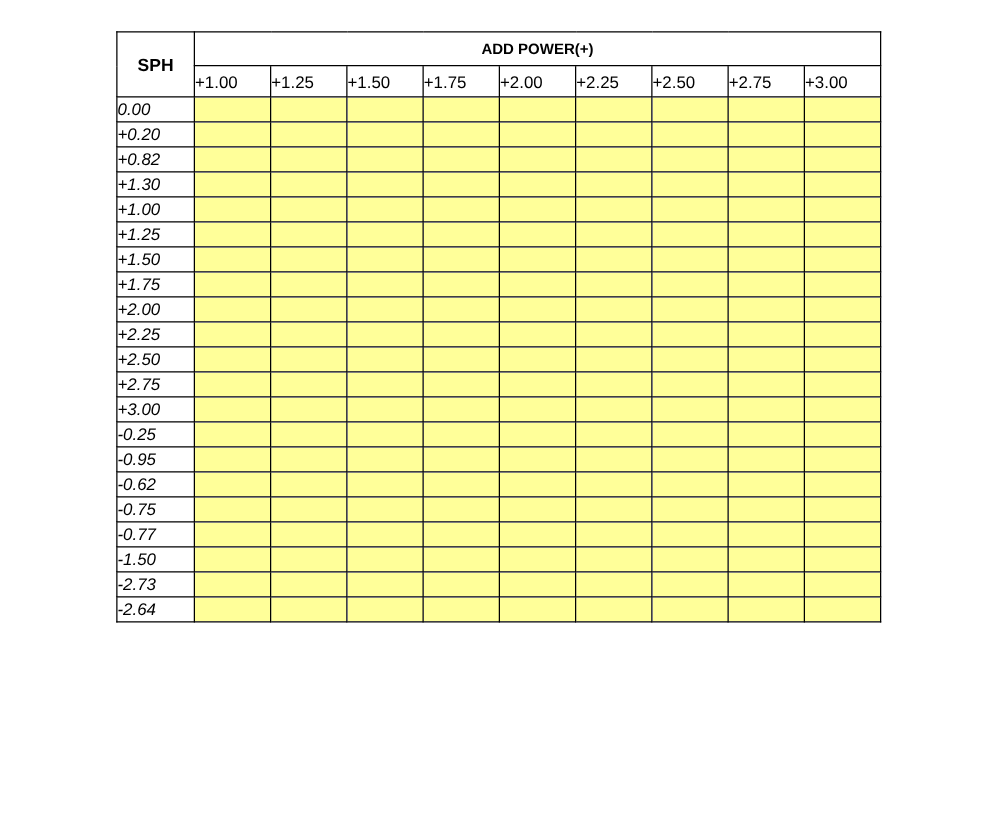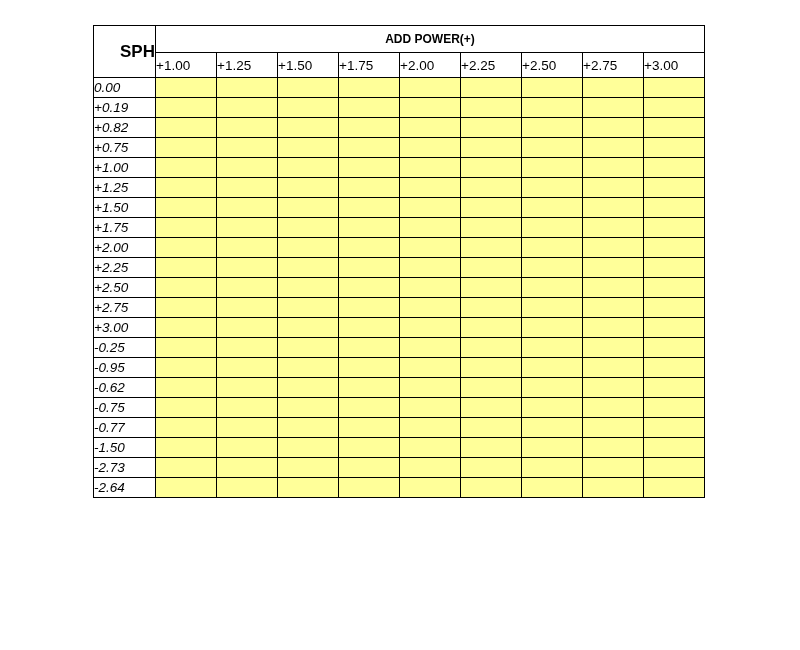--- a/index.html
+++ b/index.html
@@ -25,23 +25,23 @@
   }
   table.power-table th,
   table.power-table td {
     border: 1px solid var(--border-color, #000000);
     padding: 0;
     vertical-align: middle;
     overflow: hidden;
     white-space: nowrap;
   }
   th.corner {
-    font-size: 17px;
+    font-size: 14px;
     font-weight: bold;
-    text-align: right;
+    text-align: center;
     background: #ffffff;
   }
   th.title {
     font-size: 12px;
     font-weight: bold;
     text-align: center;
     height: 26px;
     background: #ffffff;
   }
   th.colhead {
@@ -108,21 +108,21 @@
           <td class="cell"></td>
           <td class="cell"></td>
           <td class="cell"></td>
           <td class="cell"></td>
           <td class="cell"></td>
           <td class="cell"></td>
           <td class="cell"></td>
           <td class="cell"></td>
         </tr>
         <tr>
-          <td class="rowhead">+0.19</td>
+          <td class="rowhead">+0.20</td>
           <td class="cell"></td>
           <td class="cell"></td>
           <td class="cell"></td>
           <td class="cell"></td>
           <td class="cell"></td>
           <td class="cell"></td>
           <td class="cell"></td>
           <td class="cell"></td>
           <td class="cell"></td>
         </tr>
@@ -132,21 +132,21 @@
           <td class="cell"></td>
           <td class="cell"></td>
           <td class="cell"></td>
           <td class="cell"></td>
           <td class="cell"></td>
           <td class="cell"></td>
           <td class="cell"></td>
           <td class="cell"></td>
         </tr>
         <tr>
-          <td class="rowhead">+0.75</td>
+          <td class="rowhead">+1.30</td>
           <td class="cell"></td>
           <td class="cell"></td>
           <td class="cell"></td>
           <td class="cell"></td>
           <td class="cell"></td>
           <td class="cell"></td>
           <td class="cell"></td>
           <td class="cell"></td>
           <td class="cell"></td>
         </tr>

